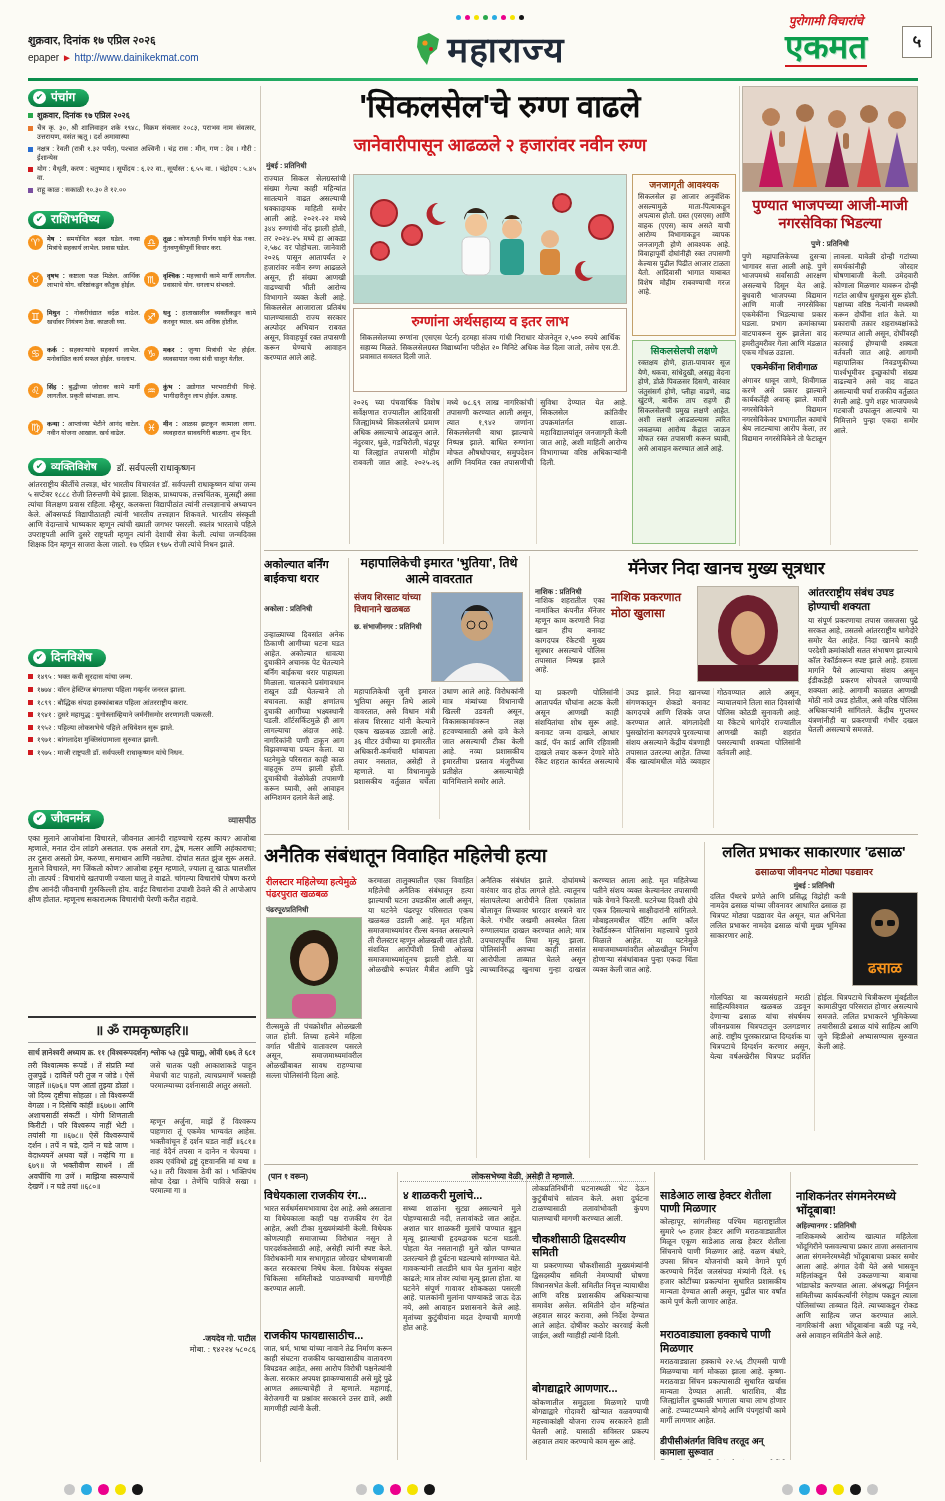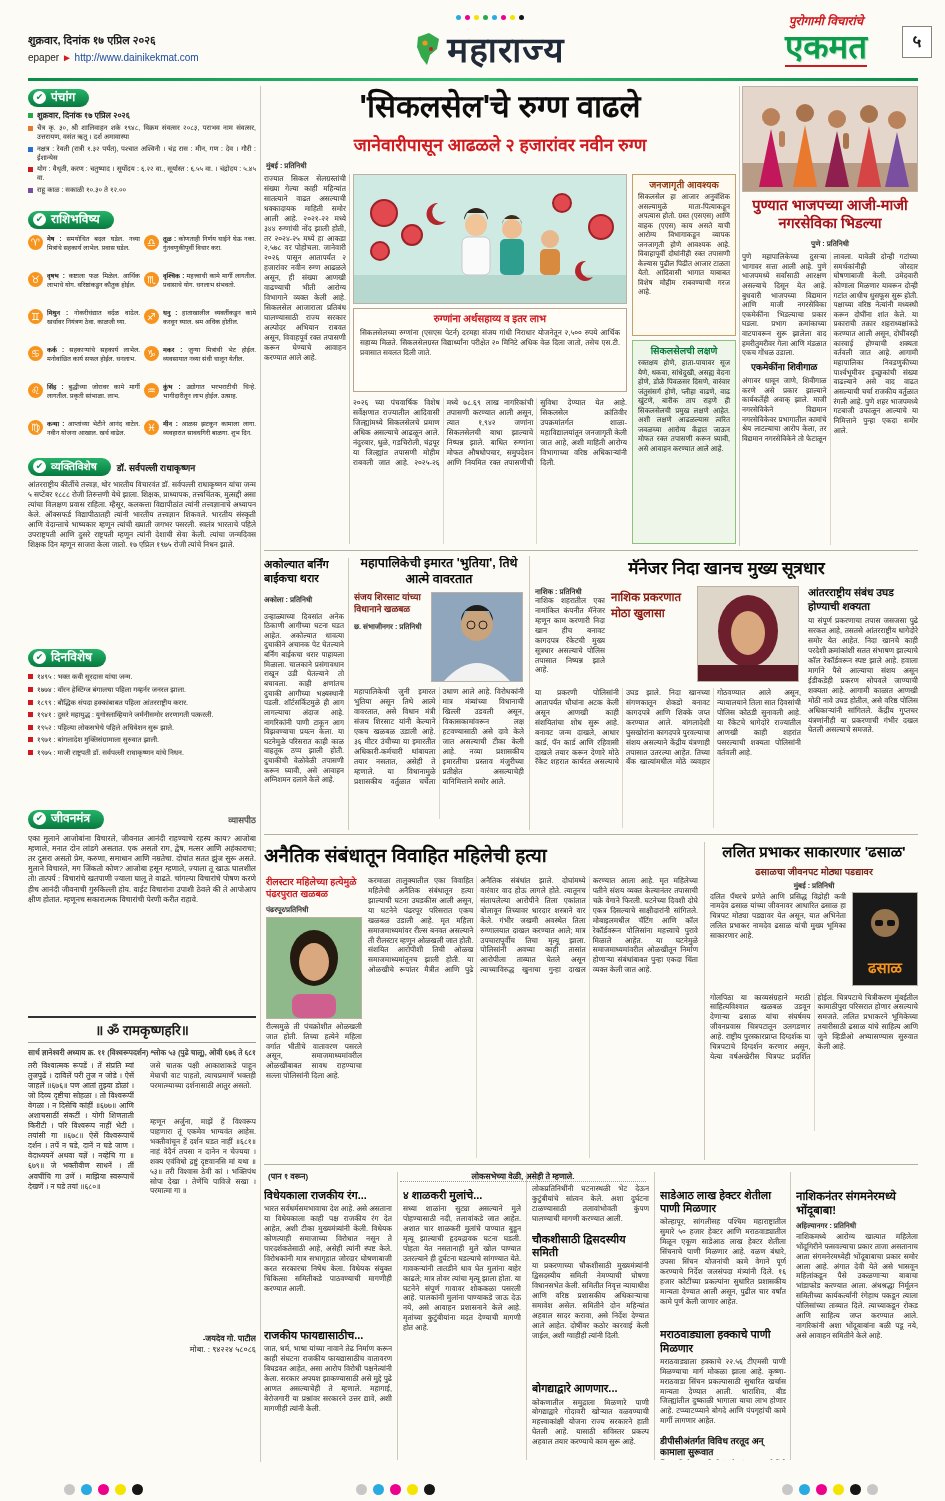--- a/index.html
+++ b/index.html
@@ -155,21 +155,21 @@
       </div>
   </div>
 </div>
 
 <div class="abs sb-sep" style="left:28px;top:458px;width:228px;height:182px">
   <div style="display:flex;align-items:center;gap:6px">
     <div class="pill" style="font-size:10.5px">
         <span class="ic">✔</span>
         <span>व्यक्तिविशेष</span>
       </div>
-    <div style="font-size:9px;font-weight:bold;color:#111">डॉ. सर्वपल्ली राधाकृष्णन</div>
+    <div style="font-size:9px;font-weight:normal;color:#111">डॉ. सर्वपल्ली राधाकृष्णन</div>
   </div>
   <div class="bt" style="margin-top:4px;height:150px">आंतरराष्ट्रीय कीर्तीचे तत्त्वज्ञ, थोर भारतीय विचारवंत डॉ. सर्वपल्ली राधाकृष्णन यांचा जन्म ५ सप्टेंबर १८८८ रोजी तिरुत्तणी येथे झाला. शिक्षक, प्राध्यापक, तत्त्वचिंतक, मुत्सद्दी असा त्यांचा विलक्षण प्रवास राहिला. म्हैसूर, कलकत्ता विद्यापीठांत त्यांनी तत्त्वज्ञानाचे अध्यापन केले. ऑक्सफर्ड विद्यापीठातही त्यांनी भारतीय तत्त्वज्ञान शिकवले. भारतीय संस्कृती आणि वेदान्ताचे भाष्यकार म्हणून त्यांची ख्याती जगभर पसरली. स्वतंत्र भारताचे पहिले उपराष्ट्रपती आणि दुसरे राष्ट्रपती म्हणून त्यांनी देशाची सेवा केली. त्यांचा जन्मदिवस शिक्षक दिन म्हणून साजरा केला जातो. १७ एप्रिल १९७५ रोजी त्यांचे निधन झाले.</div>
 </div>
 
 <div class="abs sb-sep" style="left:28px;top:646px;width:228px;height:158px">
   <div class="pill">
       <span class="ic">✔</span>
       <span>दिनविशेष</span>
     </div>
   <div style="margin-top:5px">
@@ -254,21 +254,21 @@
     <rect x="108" y="62" width="28" height="38" rx="6" fill="#fafafa" stroke="#c9c9c9"></rect>
     <circle cx="158" cy="54" r="10" fill="#eebe92"></circle>
     <path d="M148 50a10 10 0 0 1 20 0l-2-6h-16z" fill="#402c18"></path>
     <rect x="146" y="64" width="24" height="36" rx="5" fill="#2e9e8f"></rect>
     <circle cx="196" cy="64" r="9" fill="#e9b88c"></circle>
     <rect x="186" y="74" width="20" height="26" rx="5" fill="#d88a3f"></rect>
   </svg>
 </div>
 
 <div class="abs" style="left:353px;top:308px;width:274px;height:84px;border:1px solid #b9a28f;padding:4px 6px;background:#fffdf6">
-  <div class="boxt" style="font-size:10px;color:#d11a1f">रुग्णांना अर्थसहाय्य व इतर लाभ</div>
+  <div class="boxt" style="font-size:14px;color:#d11a1f">रुग्णांना अर्थसहाय्य व इतर लाभ</div>
   <div class="bt" style="font-size:7.3px">सिकलसेलच्या रुग्णांना (एसएस पेटर्न) दरमहा संजय गांधी निराधार योजनेतून २,५०० रुपये आर्थिक सहाय्य मिळते. सिकलसेलग्रस्त विद्यार्थ्यांना परीक्षेत २० मिनिटे अधिक वेळ दिला जातो, तसेच एस.टी. प्रवासात सवलत दिली जाते.</div>
 </div>
 
 <div class="abs bt c3" style="left:353px;top:398px;width:274px;height:146px">२०२६ च्या पंचवार्षिक विशेष सर्वेक्षणात राज्यातील आदिवासी जिल्ह्यांमध्ये सिकलसेलचे प्रमाण अधिक असल्याचे आढळून आले. नंदुरबार, धुळे, गडचिरोली, चंद्रपूर या जिल्ह्यांत तपासणी मोहीम राबवली जात आहे. २०२५-२६ मध्ये ७८.६९ लाख नागरिकांची तपासणी करण्यात आली असून, त्यात १,९४२ जणांना सिकलसेलची बाधा झाल्याचे निष्पन्न झाले. बाधित रुग्णांना मोफत औषधोपचार, समुपदेशन आणि नियमित रक्त तपासणीची सुविधा देण्यात येत आहे. सिकलसेल क्रांतिवीर उपक्रमांतर्गत शाळा-महाविद्यालयांतून जनजागृती केली जात आहे, अशी माहिती आरोग्य विभागाच्या वरिष्ठ अधिकाऱ्यांनी दिली.</div>
 
 <div class="abs" style="left:632px;top:174px;width:104px;height:162px;border:1px solid #c2a06a;background:#fffaf0;padding:4px 5px">
   <div class="boxt" style="font-size:9.5px;color:#8c3b12">जनजागृती आवश्यक</div>
   <div class="bt" style="font-size:7.1px">सिकलसेल हा आजार अनुवंशिक असल्यामुळे माता-पित्याकडून अपत्यास होतो. ग्रस्त (एसएस) आणि वाहक (एएस) काय असते याची आरोग्य विभागाकडून व्यापक जनजागृती होणे आवश्यक आहे. विवाहापूर्वी दोघांनीही रक्त तपासणी केल्यास पुढील पिढीत आजार टाळता येतो. आदिवासी भागात याबाबत विशेष मोहीम राबवण्याची गरज आहे.</div>
 </div>
 <div class="abs" style="left:632px;top:340px;width:104px;height:204px;border:1px solid #8fbf7f;background:#eef6e9;padding:4px 5px">
@@ -302,21 +302,21 @@
     <span>पुणे महापालिकेच्या दुसऱ्या भागावर सत्ता आली आहे. पुणे भाजपमध्ये सर्वांसाठी आरक्षण असल्याचे दिसून येत आहे. बुधवारी भाजपच्या विद्यमान आणि माजी नगरसेविका एकमेकींना भिडल्याचा प्रकार घडला. प्रभाग क्रमांकाच्या वाटपावरून सुरू झालेला वाद हमरीतुमरीवर गेला आणि मंडळात एकच गोंधळ उडाला.</span>
     <span class="xhead" style="display:block">एकमेकींना शिवीगाळ</span>
     <span>अंगावर धावून जाणे, शिवीगाळ करणे असे प्रकार झाल्याने कार्यकर्तेही अवाक् झाले. माजी नगरसेविकेने विद्यमान नगरसेविकेवर प्रभागातील कामांचे श्रेय लाटल्याचा आरोप केला, तर विद्यमान नगरसेविकेने तो फेटाळून लावला. यावेळी दोन्ही गटांच्या समर्थकांनीही जोरदार घोषणाबाजी केली. उमेदवारी कोणाला मिळणार यावरून दोन्ही गटांत आधीच धुसफूस सुरू होती. पक्षाच्या वरिष्ठ नेत्यांनी मध्यस्थी करून दोघींना शांत केले. या प्रकाराची तक्रार शहराध्यक्षांकडे करण्यात आली असून, दोघींवरही कारवाई होण्याची शक्यता वर्तवली जात आहे. आगामी महापालिका निवडणुकीच्या पार्श्वभूमीवर इच्छुकांची संख्या वाढल्याने असे वाद वाढत असल्याची चर्चा राजकीय वर्तुळात रंगली आहे. पुणे शहर भाजपमध्ये गटबाजी उफाळून आल्याचे या निमित्ताने पुन्हा एकदा समोर आले.</span>
   </div>
 </div>
 
 <div class="hr" style="left:264px;top:550px;width:654px"></div>
 
 <div class="abs" style="left:264px;top:558px;width:80px;height:272px">
   <div style="font-size:11px;font-weight:bold;line-height:1.25;color:#0d0d0d">अकोल्यात बर्निंग बाईकचा थरार</div>
-  <div class="by" style="margin:8px 0">अकोला : प्रतिनिधी</div>
+  <div class="by" style="margin:17px 0">अकोला : प्रतिनिधी</div>
   <div class="bt" style="height:200px;font-size:7.2px">उन्हाळ्याच्या दिवसांत अनेक ठिकाणी आगीच्या घटना घडत आहेत. अकोल्यात धावत्या दुचाकीने अचानक पेट घेतल्याने बर्निंग बाईकचा थरार पाहायला मिळाला. चालकाने प्रसंगावधान राखून उडी घेतल्याने तो बचावला. काही क्षणांतच दुचाकी आगीच्या भक्ष्यस्थानी पडली. शॉर्टसर्किटमुळे ही आग लागल्याचा अंदाज आहे. नागरिकांनी पाणी टाकून आग विझवण्याचा प्रयत्न केला. या घटनेमुळे परिसरात काही काळ वाहतूक ठप्प झाली होती. दुचाकीची वेळोवेळी तपासणी करून घ्यावी, असे आवाहन अग्निशमन दलाने केले आहे.</div>
 </div>
 <div class="vr" style="left:348px;top:558px;height:272px"></div>
 
 <div class="abs" style="left:354px;top:556px;width:170px;height:274px">
   <div style="font-size:12.5px;font-weight:bold;line-height:1.25;color:#0d0d0d;text-align:center">महापालिकेची इमारत 'भुतिया', तिथे आत्मे वावरतात</div>
   <div style="display:flex;gap:5px;margin-top:5px">
     <div style="width:72px">
       <div style="font-size:9px;font-weight:bold;color:#7a1f14;line-height:1.3">संजय शिरसाट यांच्या विधानाने खळबळ</div>
       <div class="by" style="margin-top:5px">छ. संभाजीनगर : प्रतिनिधी</div>

